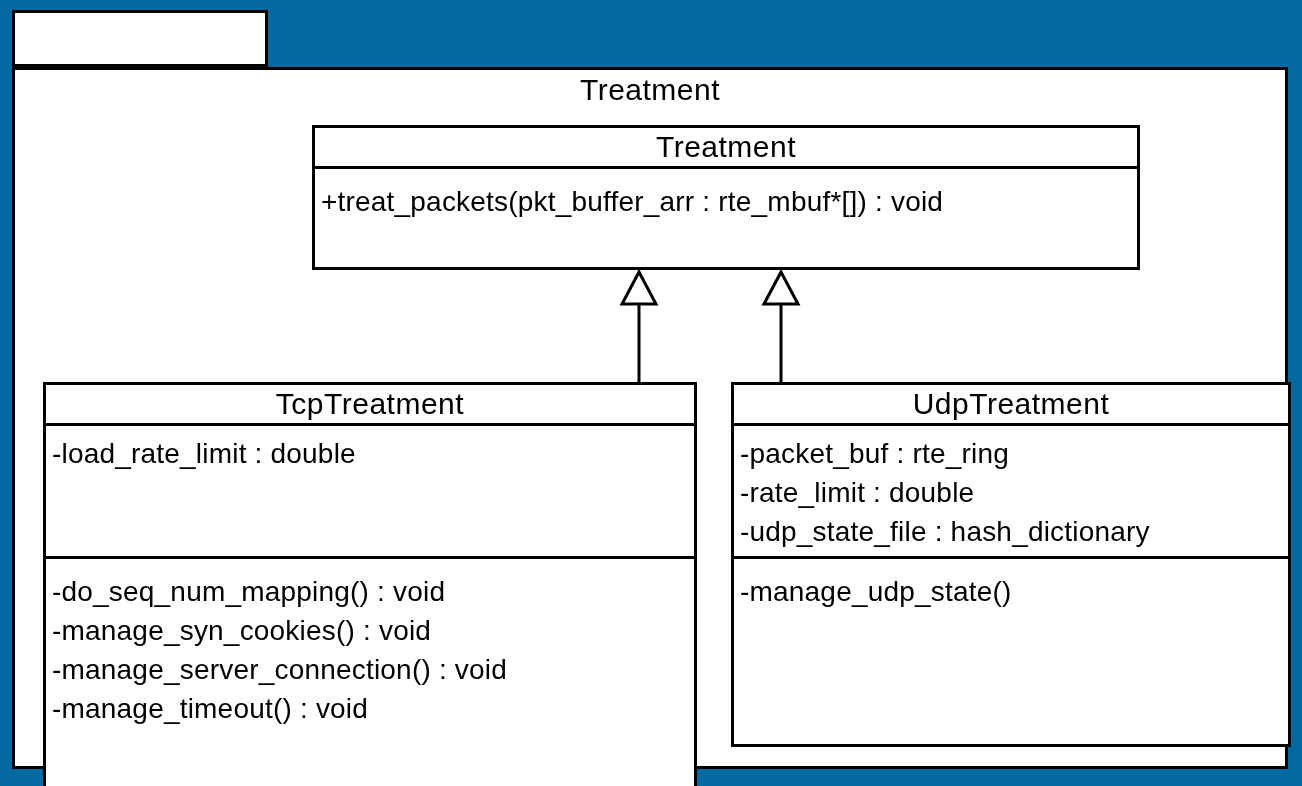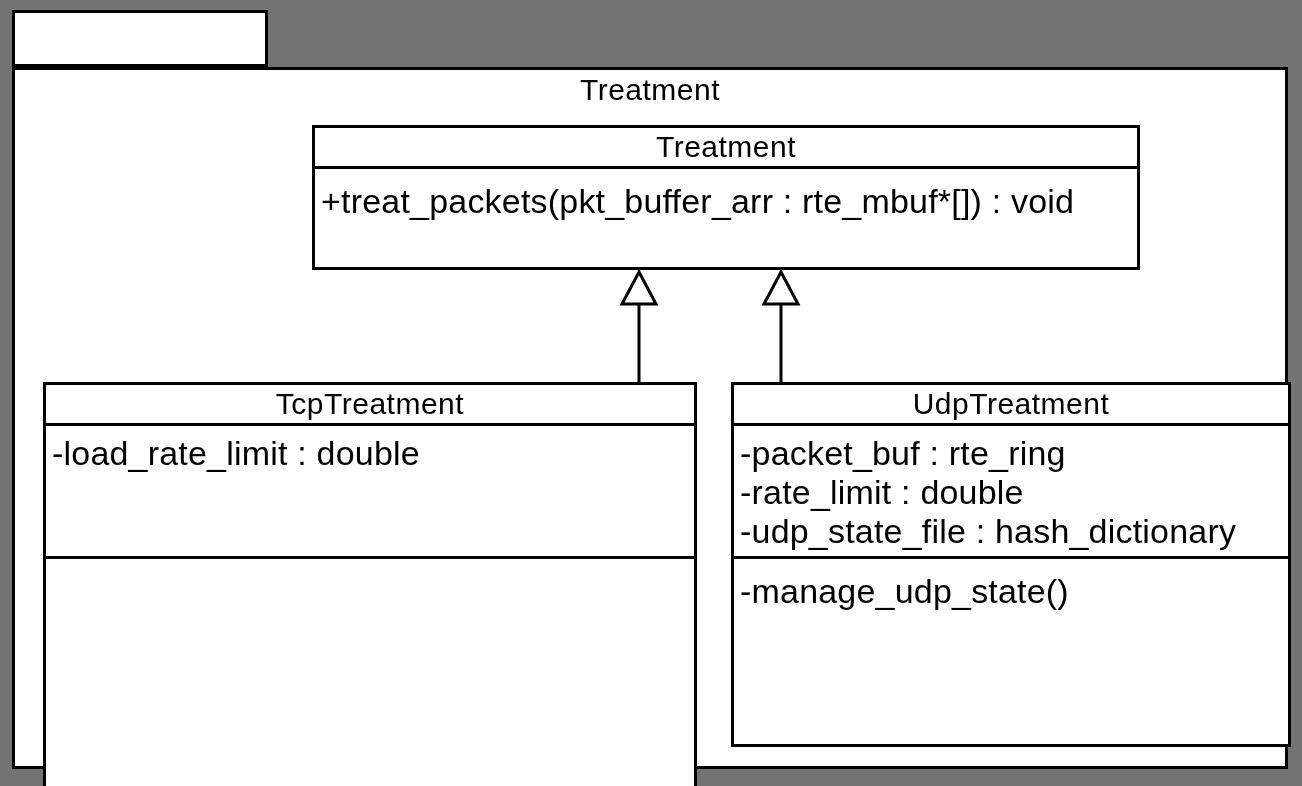--- a/index.html
+++ b/index.html
@@ -4,21 +4,21 @@
 <style>
   html, body {
     margin: 0;
     padding: 0;
     background: #ffffff;
   }
   .canvas {
     position: relative;
     width: 1302px;
     height: 786px;
-    background: #737373;
+    background: #0369a1;
     font-family: "Liberation Sans", sans-serif;
     color: #000000;
     overflow: hidden;
   }
 
   
   .pkg-tab {
     position: absolute;
     left: 12px; top: 10px;
     width: 256px; height: 57px;
@@ -63,21 +63,21 @@
     white-space: nowrap;
   }
   .compartment {
     box-sizing: border-box;
     padding: 8px 6px 0 6px;
   }
   .compartment.divided {
     border-bottom: 3px solid #000;
   }
   .member {
-    font-size: 34px;
+    font-size: 28px;
     line-height: 39px;
     white-space: nowrap;
     letter-spacing: 0.2px;
   }
 
   #cls-treatment { left: 312px; top: 125px; width: 828px; height: 145px; }
   #cls-treatment .compartment.methods { height: 98px; }
 
   #cls-tcp { left: 43px;  top: 382px; width: 654px; height: 432px; }
   #cls-udp { left: 731px; top: 382px; width: 560px; height: 365px; }
@@ -114,20 +114,26 @@
     <div class="compartment methods">
       <div class="member">+treat_packets(pkt_buffer_arr : rte_mbuf*[]) : void</div>
     </div>
   </div>
 
   <div class="cls" id="cls-tcp">
     <div class="cls-name">TcpTreatment</div>
     <div class="compartment attrs divided">
       <div class="member">-load_rate_limit : double</div>
     </div>
+    <div class="compartment methods">
+      <div class="member">-do_seq_num_mapping() : void</div>
+      <div class="member">-manage_syn_cookies() : void</div>
+      <div class="member">-manage_server_connection() : void</div>
+      <div class="member">-manage_timeout() : void</div>
+    </div>
   </div>
 
   <div class="cls" id="cls-udp">
     <div class="cls-name">UdpTreatment</div>
     <div class="compartment attrs divided">
       <div class="member">-packet_buf : rte_ring</div>
       <div class="member">-rate_limit : double</div>
       <div class="member">-udp_state_file : hash_dictionary</div>
     </div>
     <div class="compartment methods">

